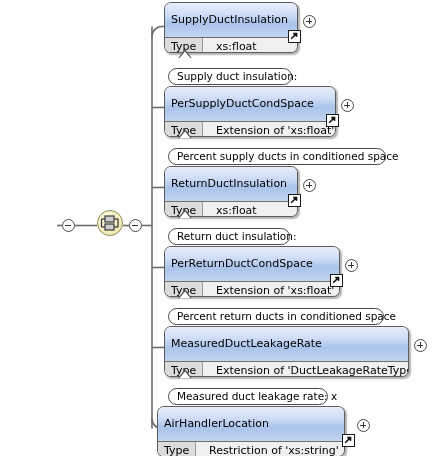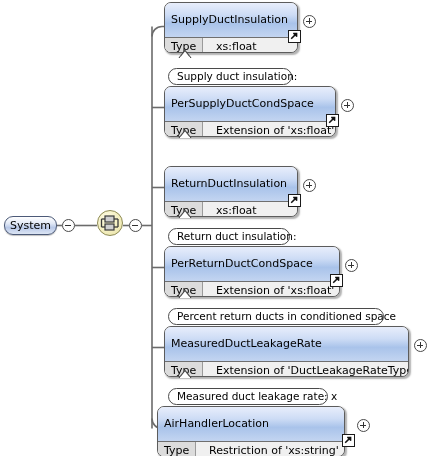--- a/index.html
+++ b/index.html
@@ -198,23 +198,20 @@
     <path class="wire" d="M152 36.5 A10 10 0 0 1 162 26.5 H164"></path>
 
     <path class="wire" d="M152 107.5 H164"></path>
     <path class="wire" d="M152 187.5 H164"></path>
     <path class="wire" d="M152 267.5 H164"></path>
     <path class="wire" d="M152 347.5 H164"></path>
 
     <path class="wire" d="M152 418.5 A10 10 0 0 0 162 428.5 H164"></path>
   </svg>
 
-  <div class="root-node">
-    <span>System</span>
-  </div>
 
   <div class="toggle" style="left:62px; top:219px;"></div>
 
   <div class="compositor">
     <svg width="24" height="24" viewBox="0 0 24 24">
       <line x1="3.5" y1="8" x2="3.5" y2="16" stroke="#3a3a3a" stroke-width="1.3"></line>
       <line x1="3.5" y1="8" x2="7" y2="8" stroke="#3a3a3a" stroke-width="1.3"></line>
       <line x1="3.5" y1="16" x2="7" y2="16" stroke="#3a3a3a" stroke-width="1.3"></line>
       <line x1="16" y1="8" x2="20" y2="8" stroke="#3a3a3a" stroke-width="1.3"></line>
       <line x1="16" y1="16" x2="20" y2="16" stroke="#3a3a3a" stroke-width="1.3"></line>
@@ -261,20 +258,21 @@
         <path d="M7.6 2.4 L7.6 5.9 L4.1 2.4 Z" fill="#111"></path>
       </svg>
   </div>
   <div class="toggle plus" style="left:341px; top:99px;"></div>
   <div class="doc-tail" style="left:178px; top:129px;">
     <svg width="14" height="9" viewBox="0 0 14 9">
         <path d="M1 9 L7 1.5 L13 9" fill="#ffffff" stroke="#4a4a4a" stroke-width="1.2"></path>
         <path d="M2 8.6 H12" stroke="#ffffff" stroke-width="1.6"></path>
       </svg>
   </div>
+  <div class="doc" style="left:168px; top:136px; width:218px;">Percent supply ducts in conditioned space</div>
 
   <div class="elem" style="left:164px; top:166px; width:134px;">
     <div class="name-row">ReturnDuctInsulation</div>
     <div class="type-row">
       <div class="type-label">Type</div>
       <div class="type-value">xs:float</div>
     </div>
   </div>
   <div class="jump-icon" style="left:288px; top:194px;">
     <svg width="10" height="10" viewBox="0 0 10 10">

